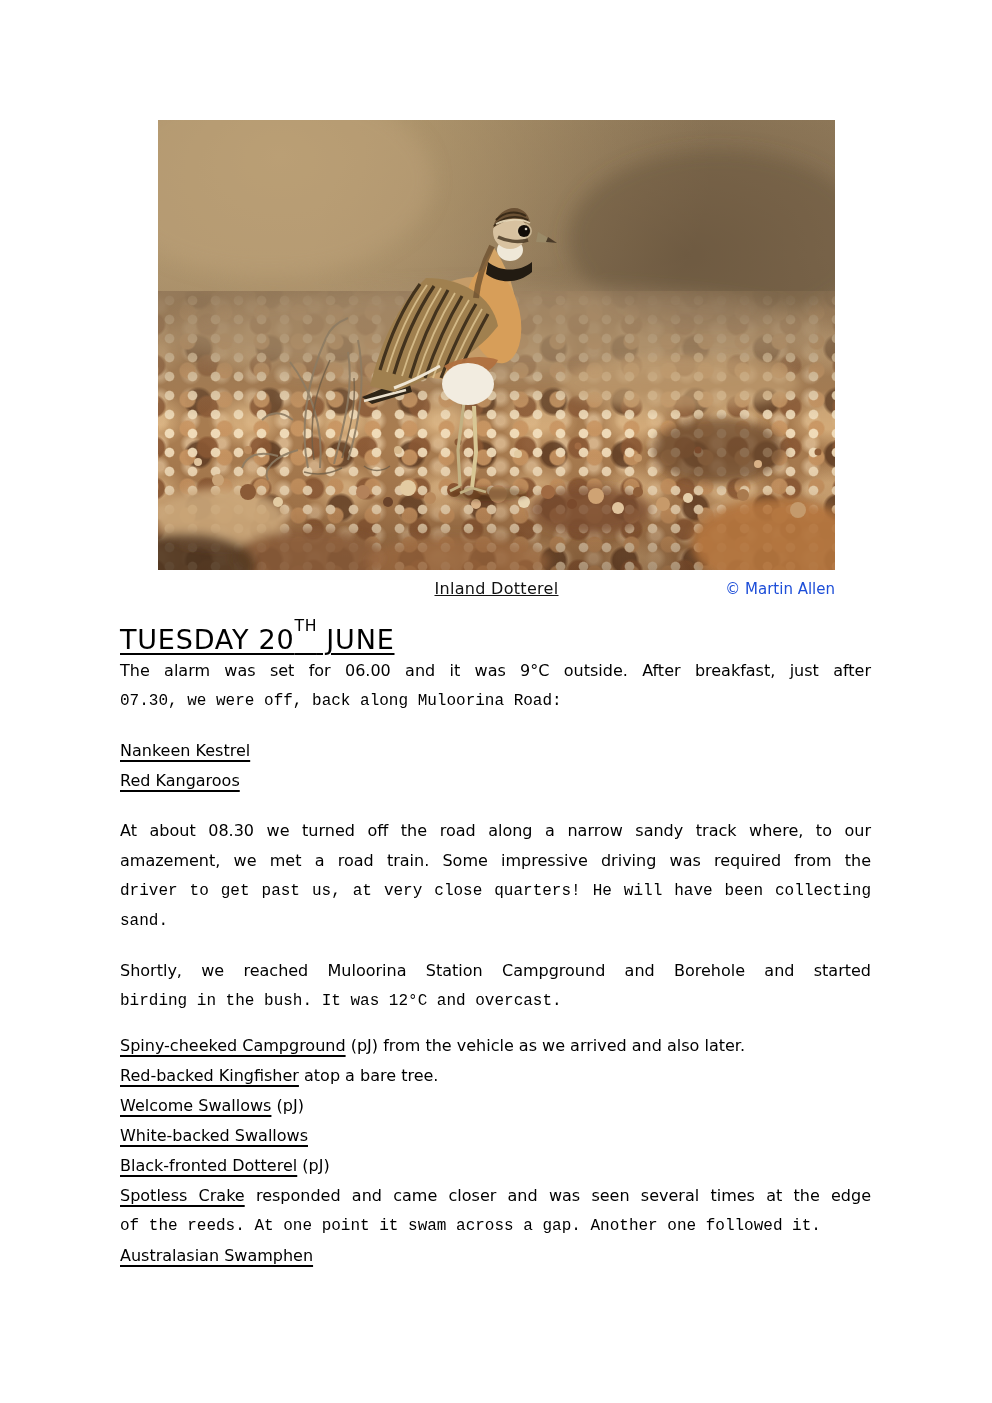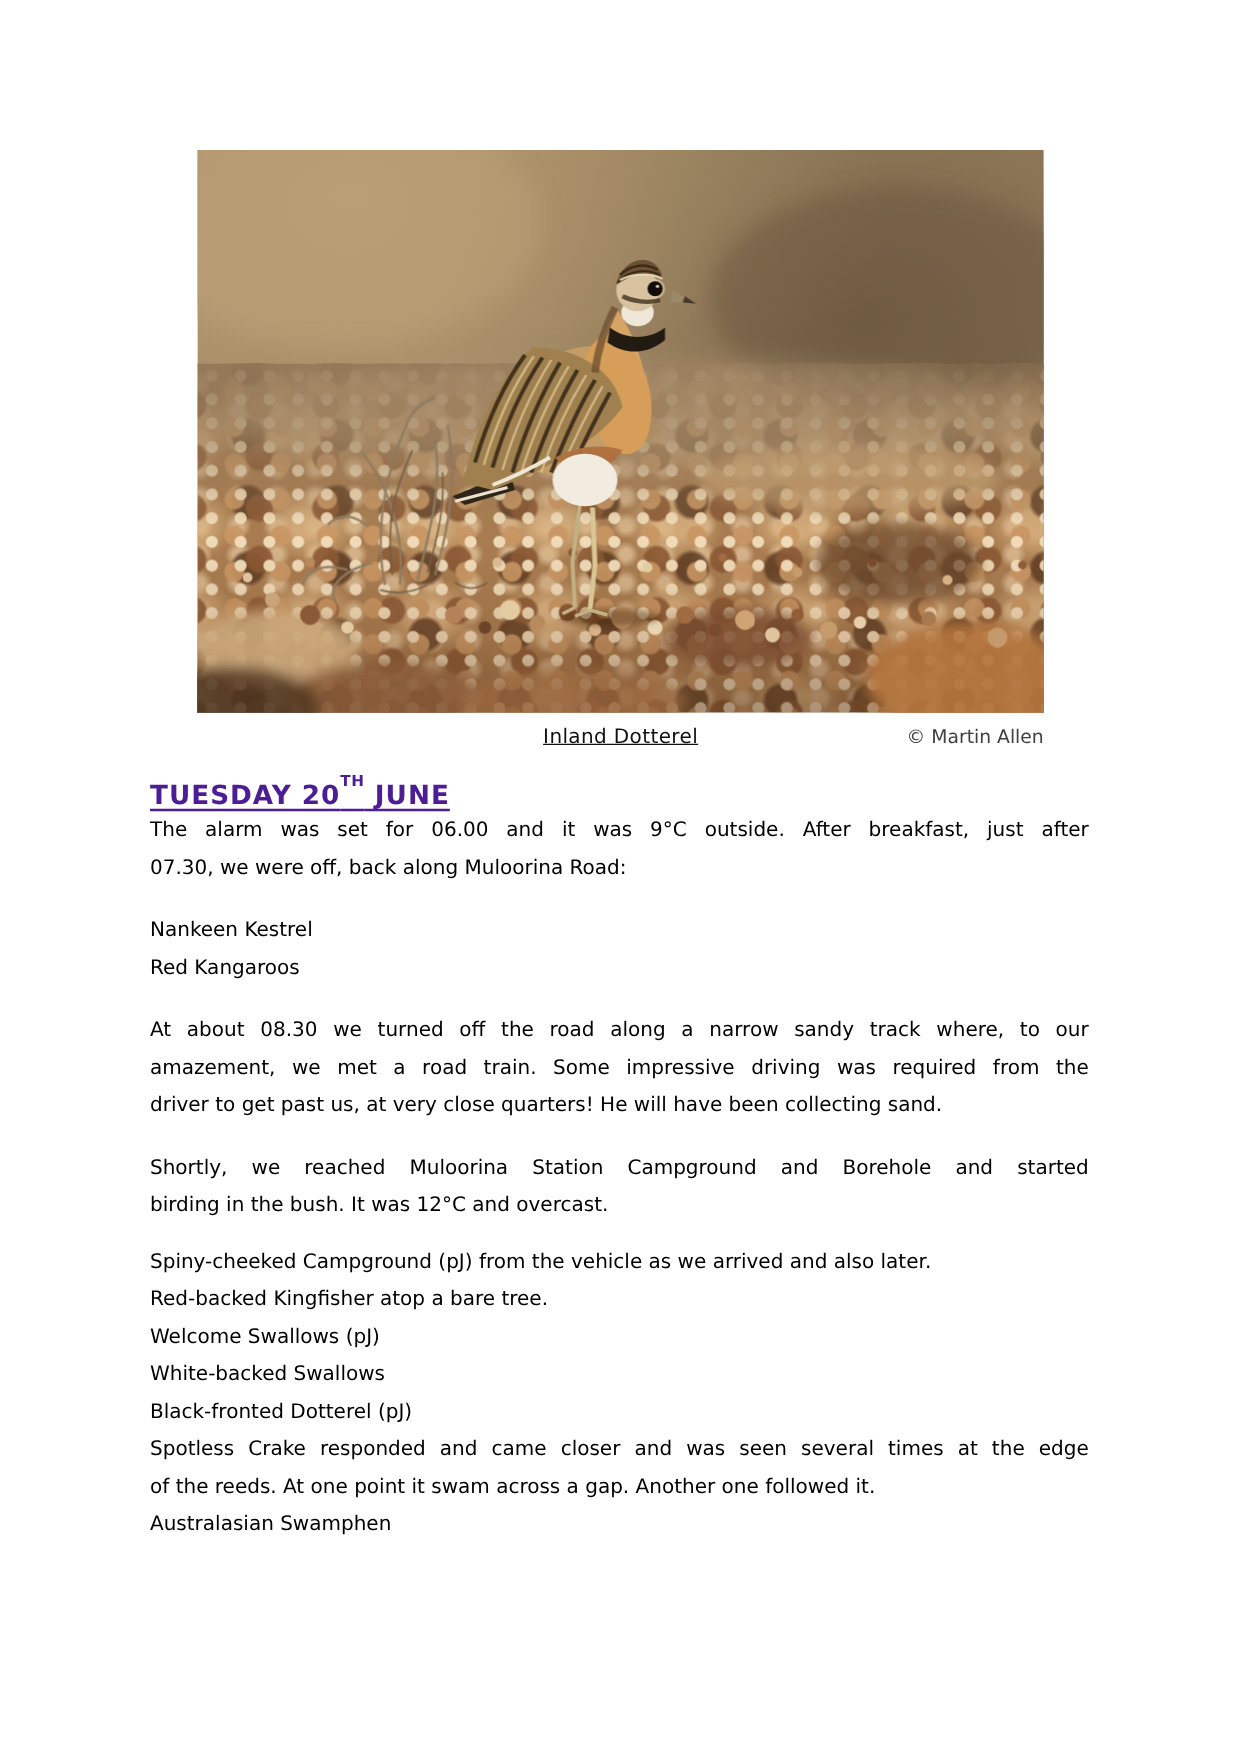--- a/index.html
+++ b/index.html
@@ -40,35 +40,35 @@
   }
   .ph-ground::after {
     content:""; position:absolute; inset:0;
     background:linear-gradient(0deg, rgba(72,42,22,.42) 0%, rgba(110,66,36,.18) 22%, rgba(0,0,0,0) 45%);
   }
   .ph-art { position:absolute; inset:0; width:100%; height:100%; }
 
   
   .caption-row { position:relative; width:677px; margin:9px 0 0 38px; height:24px; text-align:center; }
   .caption { font-size:16px; letter-spacing:.3px; color:#111;text-decoration:underline; }
-  .credit { position:absolute; right:0; top:1px; font-size:15px; color:#404040; }
+  .credit { position:absolute; right:0; top:1px; font-size:15px; color:#1d4ed8; }
 
   
-  h1 { margin-top:21px; font-size:21px; font-weight:bold; letter-spacing:.8px; color:#4c1d95; }
+  h1 { margin-top:21px; font-size:27px; font-weight:normal; letter-spacing:.8px; color:#000000; }
   .hline { text-decoration:underline; text-decoration-thickness:2px; text-underline-offset:4px; }
   h1 sup { font-size:.58em; position:relative; top:-.52em; letter-spacing:.5px; }
 
   .para { margin-top:20px; font-size:16px; line-height:30px; color:#000; }
   .para.tight { margin-top:1px; }
   .ln { display:block; text-align:justify; text-align-last:justify; }
-  .ln.last { text-align-last:left; }
+  .ln.last { text-align-last:left;font-family:Liberation Mono, monospace; }
   .species-block { margin-top:20px; }
   .species-block.big { margin-top:15px; }
   .sp { font-size:16px; line-height:30px; text-align:justify; color:#000; }
-  .u { text-decoration-thickness:1.5px; text-underline-offset:4px;margin-top:18px; }
+  .u { text-decoration:underline; text-decoration-thickness:1.5px; text-underline-offset:4px;margin-top:18px; }
 </style>
 </head>
 <body>
 
 <div class="page">
   <div class="content">
 
     <figure class="photo" aria-label="Inland Dotterel standing on red-brown stony ground beside dry twigs, blurred tan background">
       <div class="ph-bg"></div>
       <div class="ph-ground"></div>

